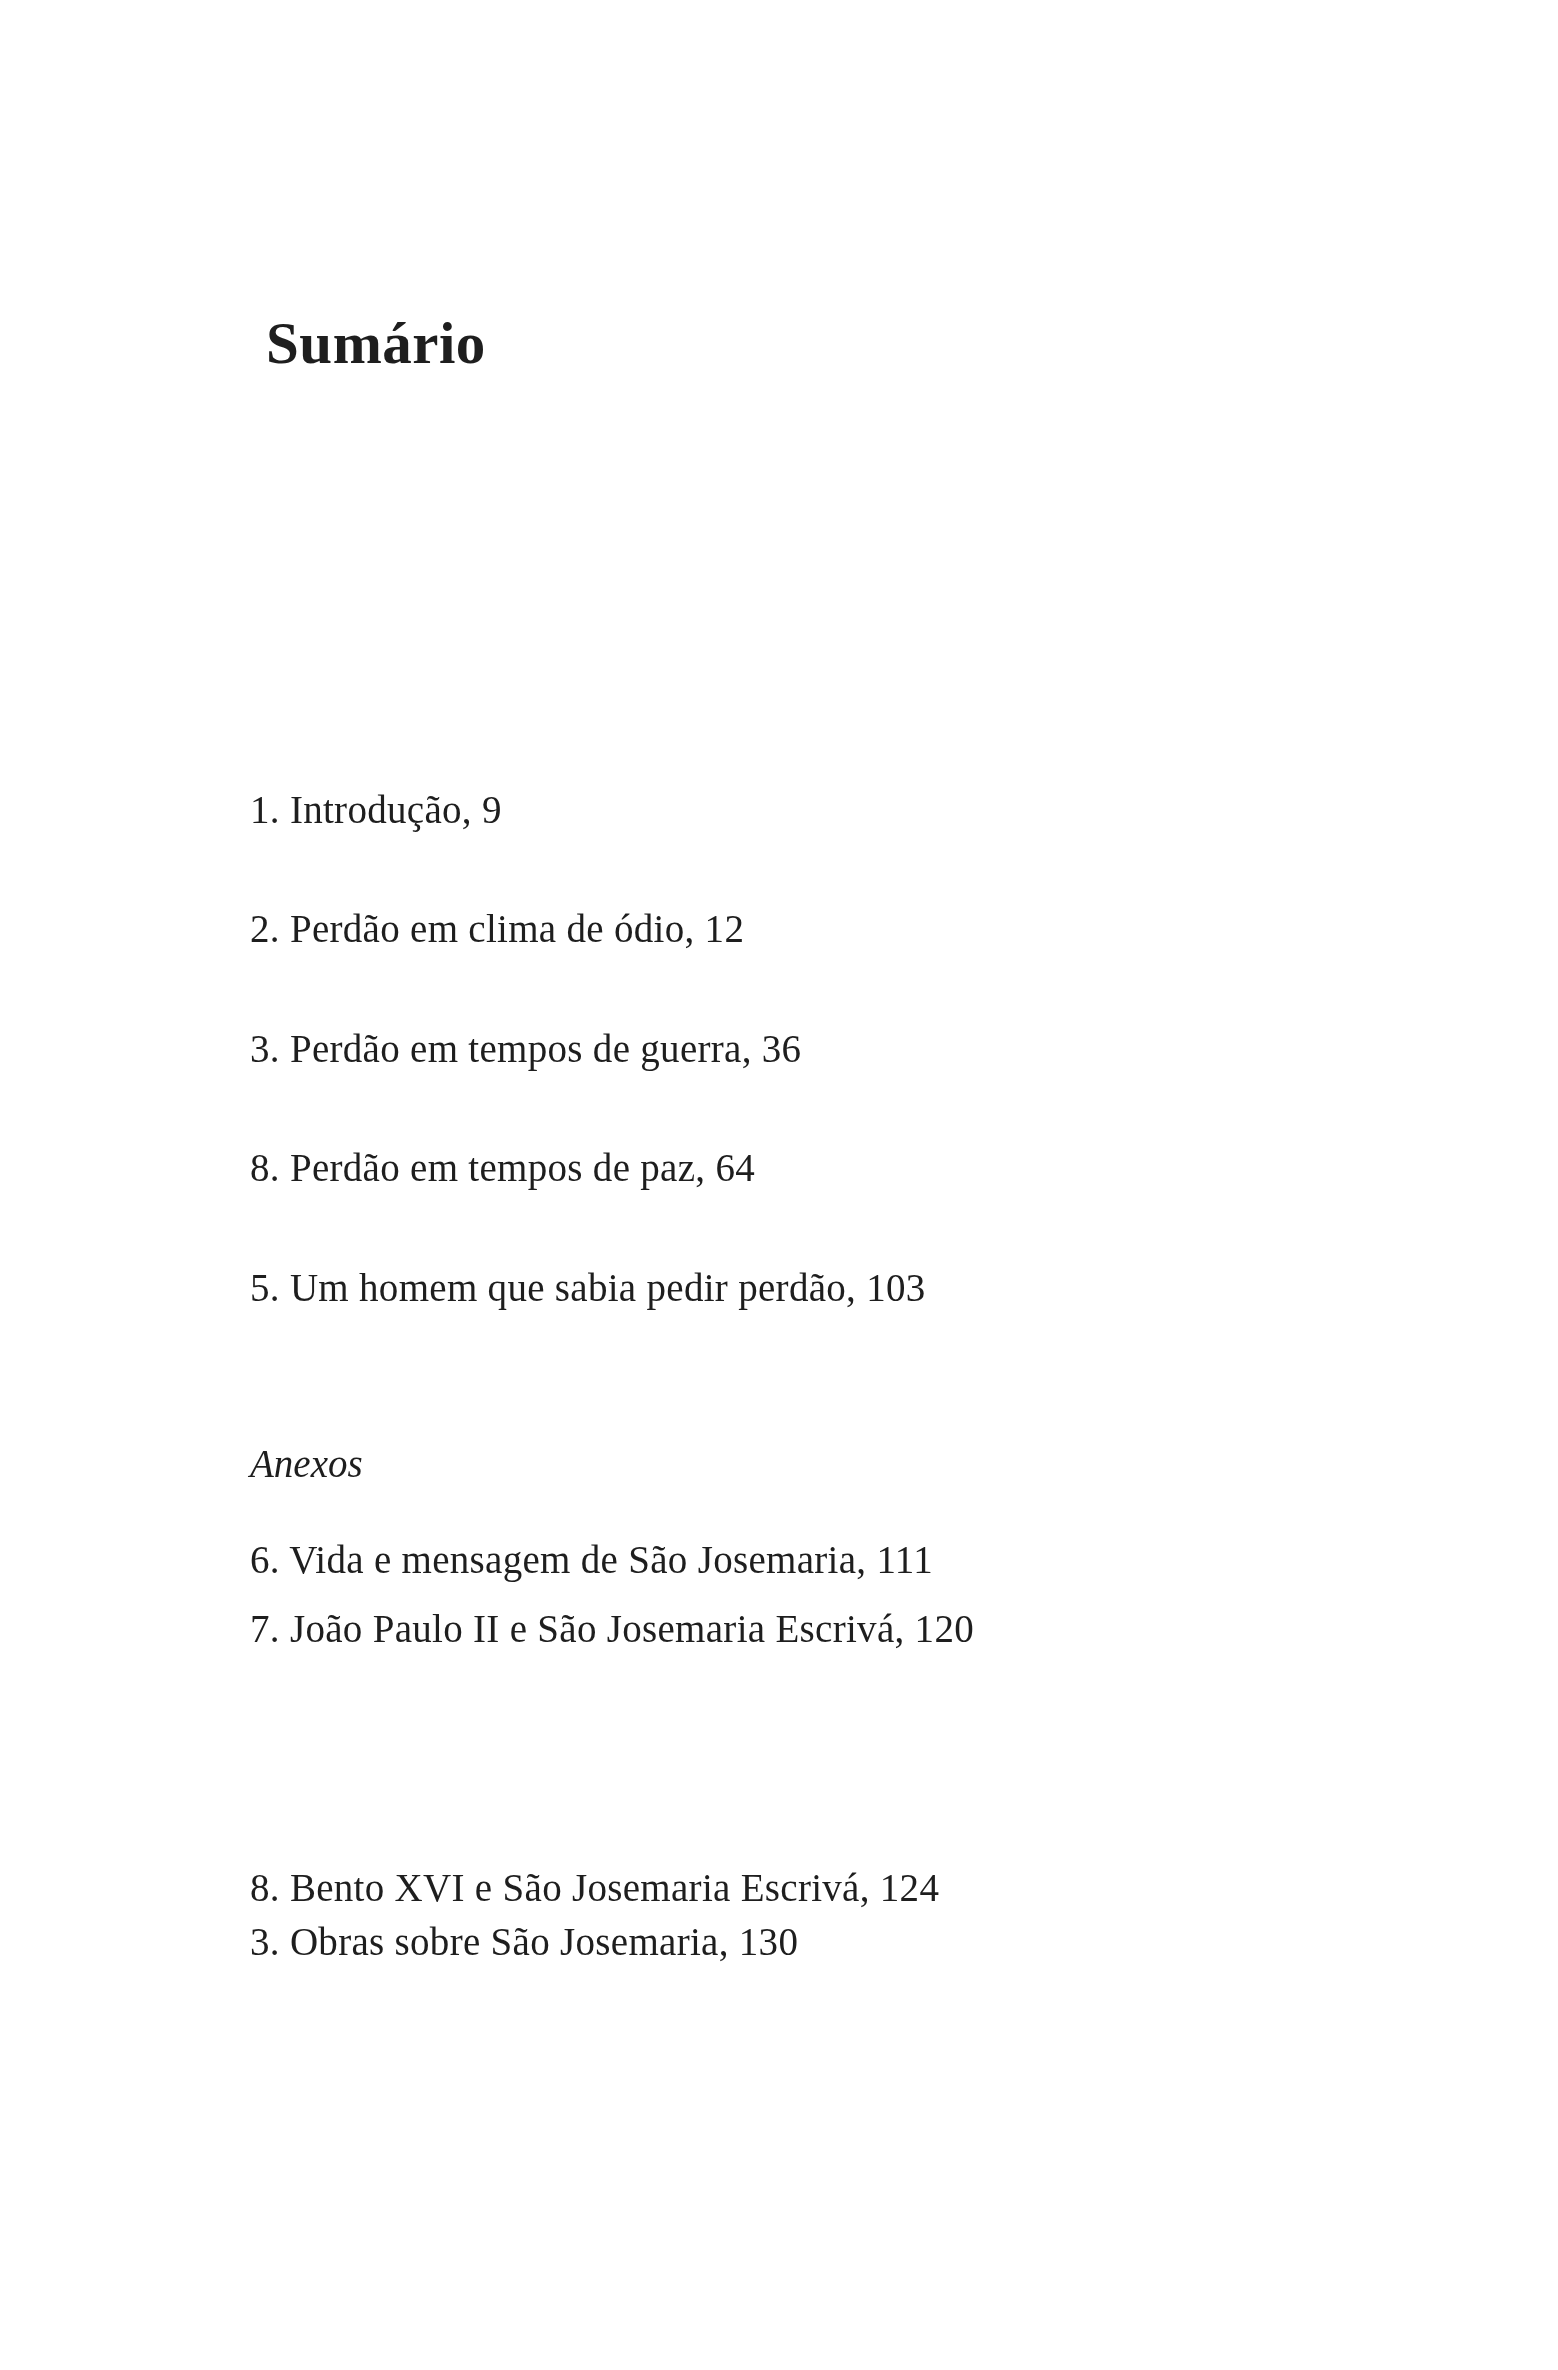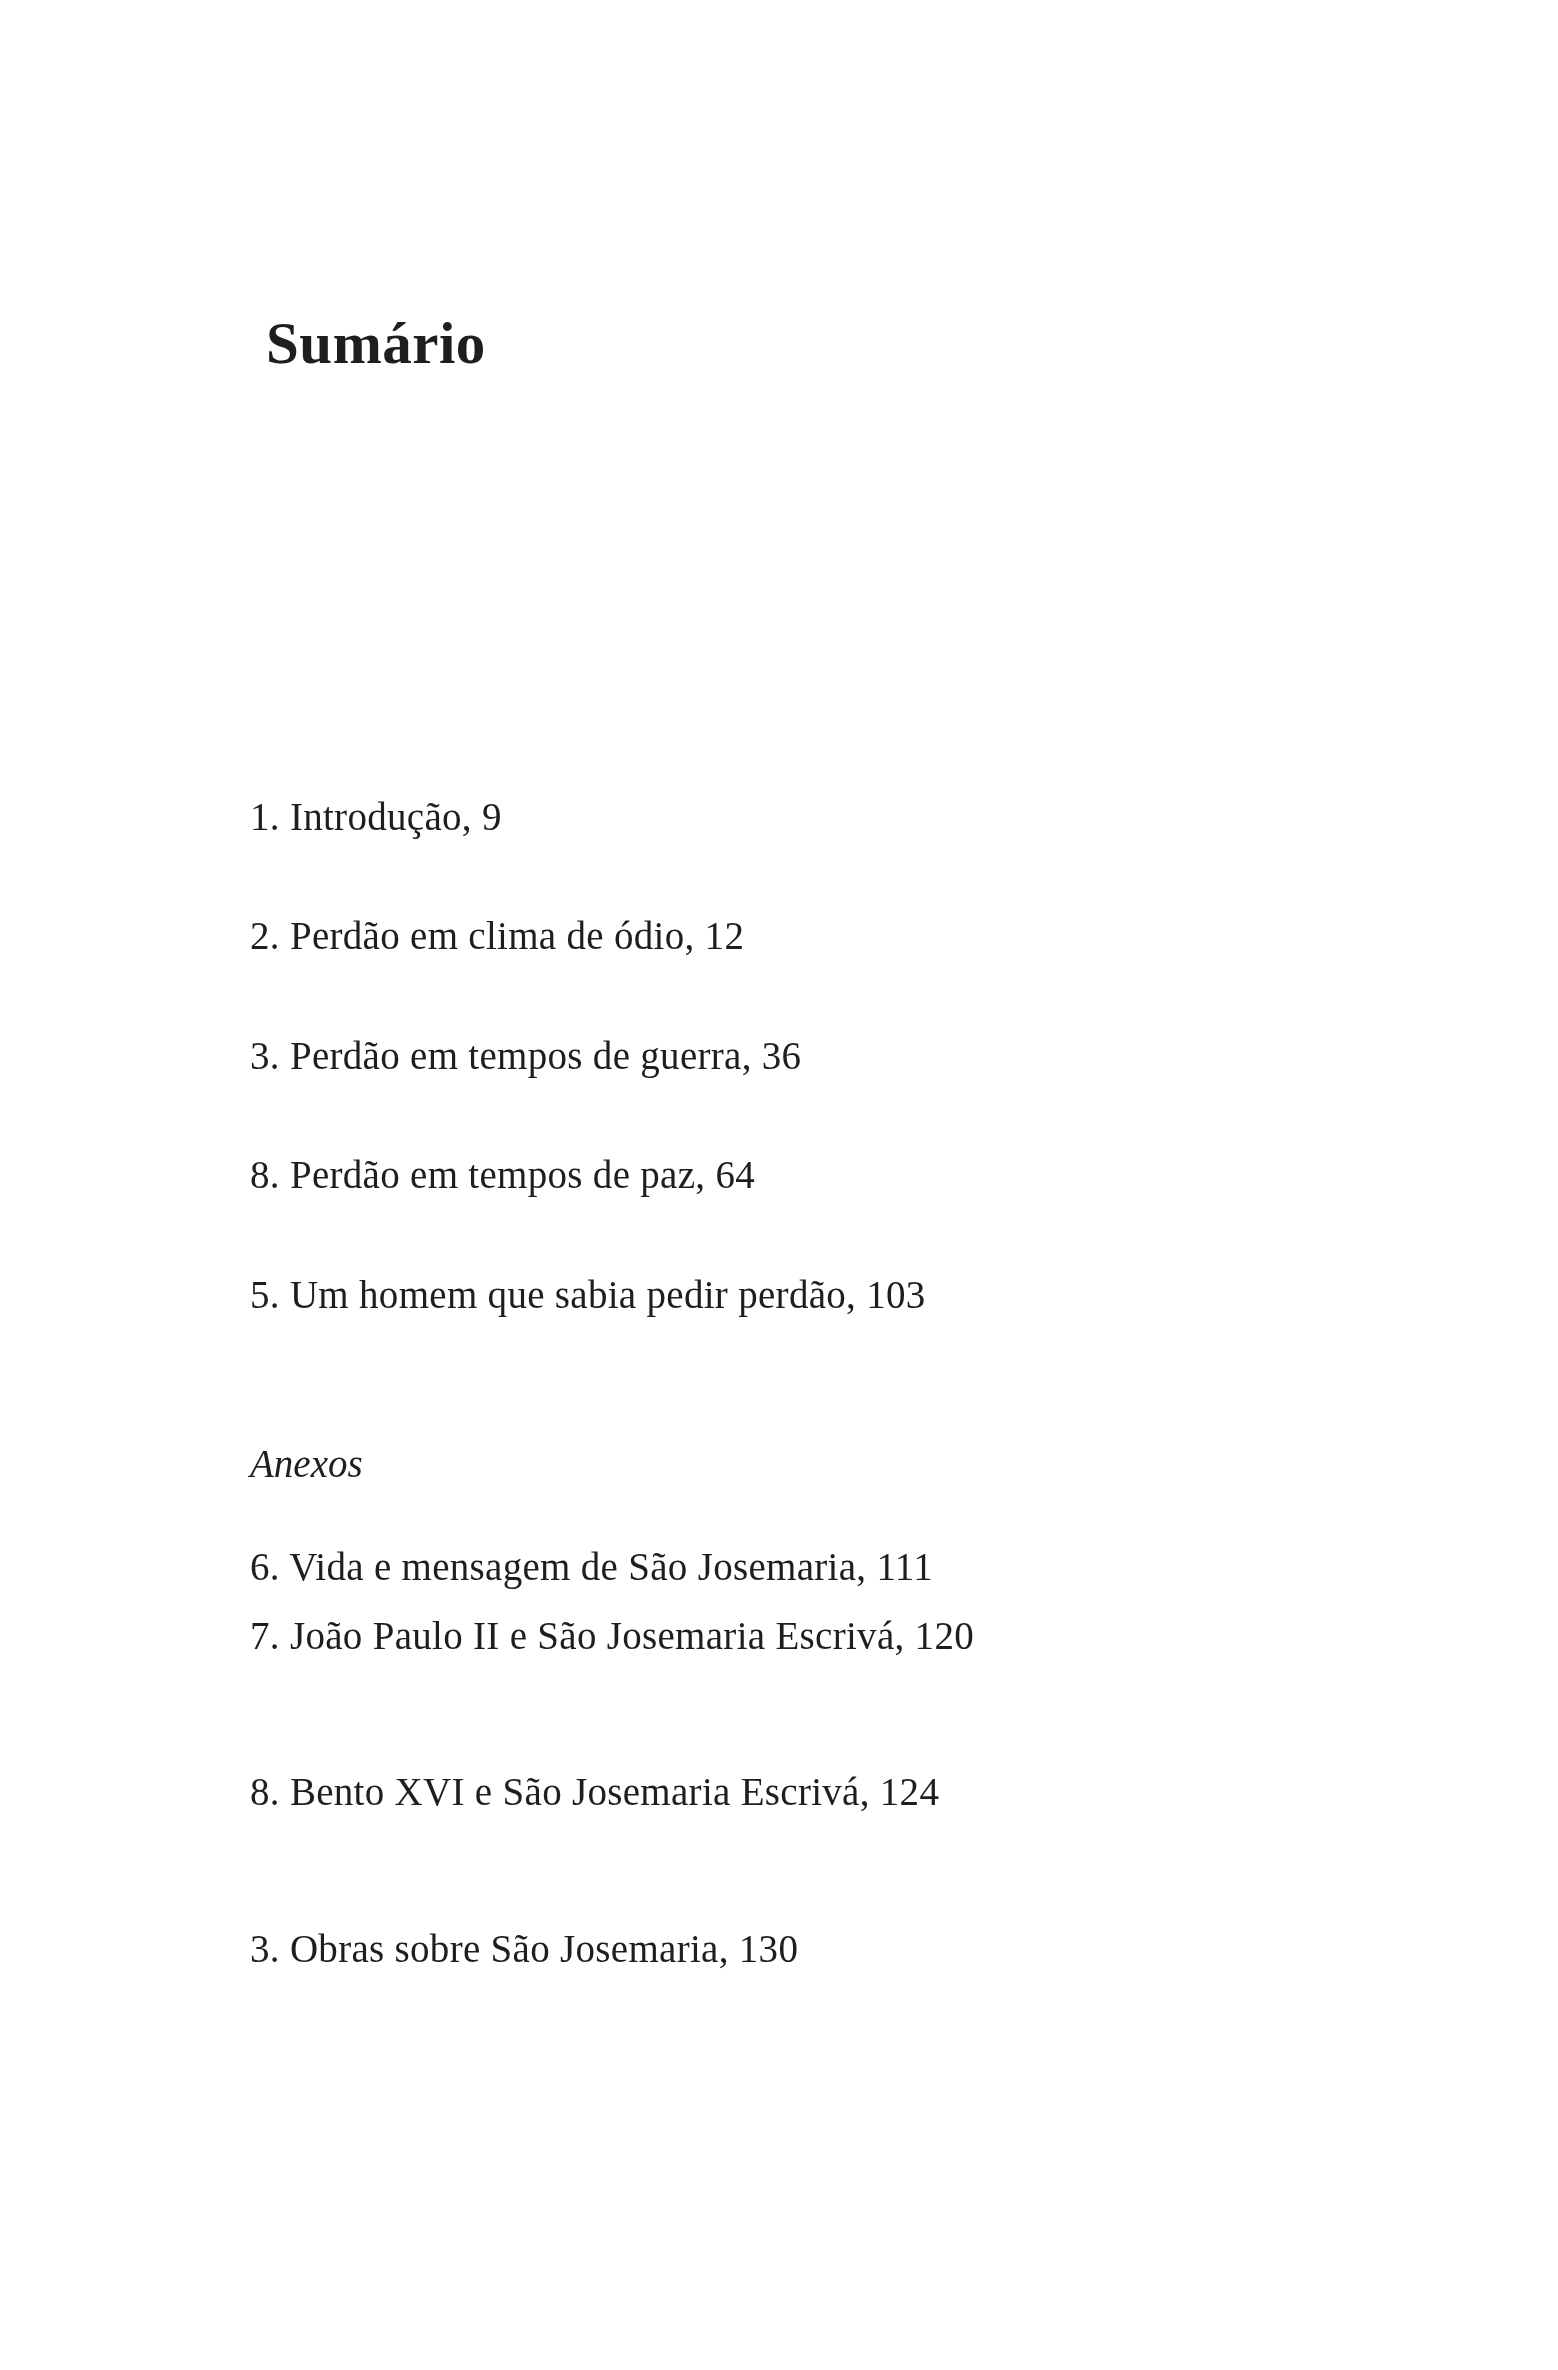--- a/index.html
+++ b/index.html
@@ -1,34 +1,34 @@
 <!DOCTYPE html>
 <html><head>
 <meta charset="utf-8">
 <style>
   html, body { margin:0; padding:0; background:#ffffff; }
   body { width:1558px; height:2371px; position:relative; overflow:hidden;
          font-family:"Liberation Serif", "DejaVu Serif", serif; color:#1e1e1e; }
   .title { position:absolute; left:250px; top:298px; font-size:59px; line-height:1; margin:16px; font-weight:bold; letter-spacing:0.5px; }
   .toc { position:absolute; left:250px; top:0; width:1147px; }
-  .entry { position:absolute; left:0; font-size:39px; line-height:1; white-space:nowrap; letter-spacing:0.3px;margin-top:7px; }
+  .entry { position:absolute; left:0; font-size:39px; line-height:1; white-space:nowrap; letter-spacing:0.3px; }
   .section { position:absolute; left:0; font-size:39px; line-height:1; font-style:italic; }
 </style>
 </head>
 <body>
 
 <h1 class="title">Sumário</h1>
 
 <div class="toc">
   <div class="entry" style="top:790px">1. Introdução, 9</div>
   <div class="entry" style="top:909px">2. Perdão em clima de ódio, 12</div>
   <div class="entry" style="top:1029px">3. Perdão em tempos de guerra, 36</div>
   <div class="entry" style="top:1148px">8. Perdão em tempos de paz, 64</div>
   <div class="entry" style="top:1268px">5. Um homem que sabia pedir perdão, 103</div>
 
   <div class="section" style="top:1444px">Anexos</div>
 
   <div class="entry" style="top:1540px">6. Vida e mensagem de São Josemaria, 111</div>
   <div class="entry" style="top:1609px">7. João Paulo II e São Josemaria Escrivá, 120</div>
-  <div class="entry" style="top:1765px">8. Bento XVI e São Josemaria Escrivá, 124</div>
+  <div class="entry" style="top:1868px">8. Bento XVI e São Josemaria Escrivá, 124</div>
   <div class="entry" style="top:1922px">3. Obras sobre São Josemaria, 130</div>
 </div>
 
 
 </body></html>

